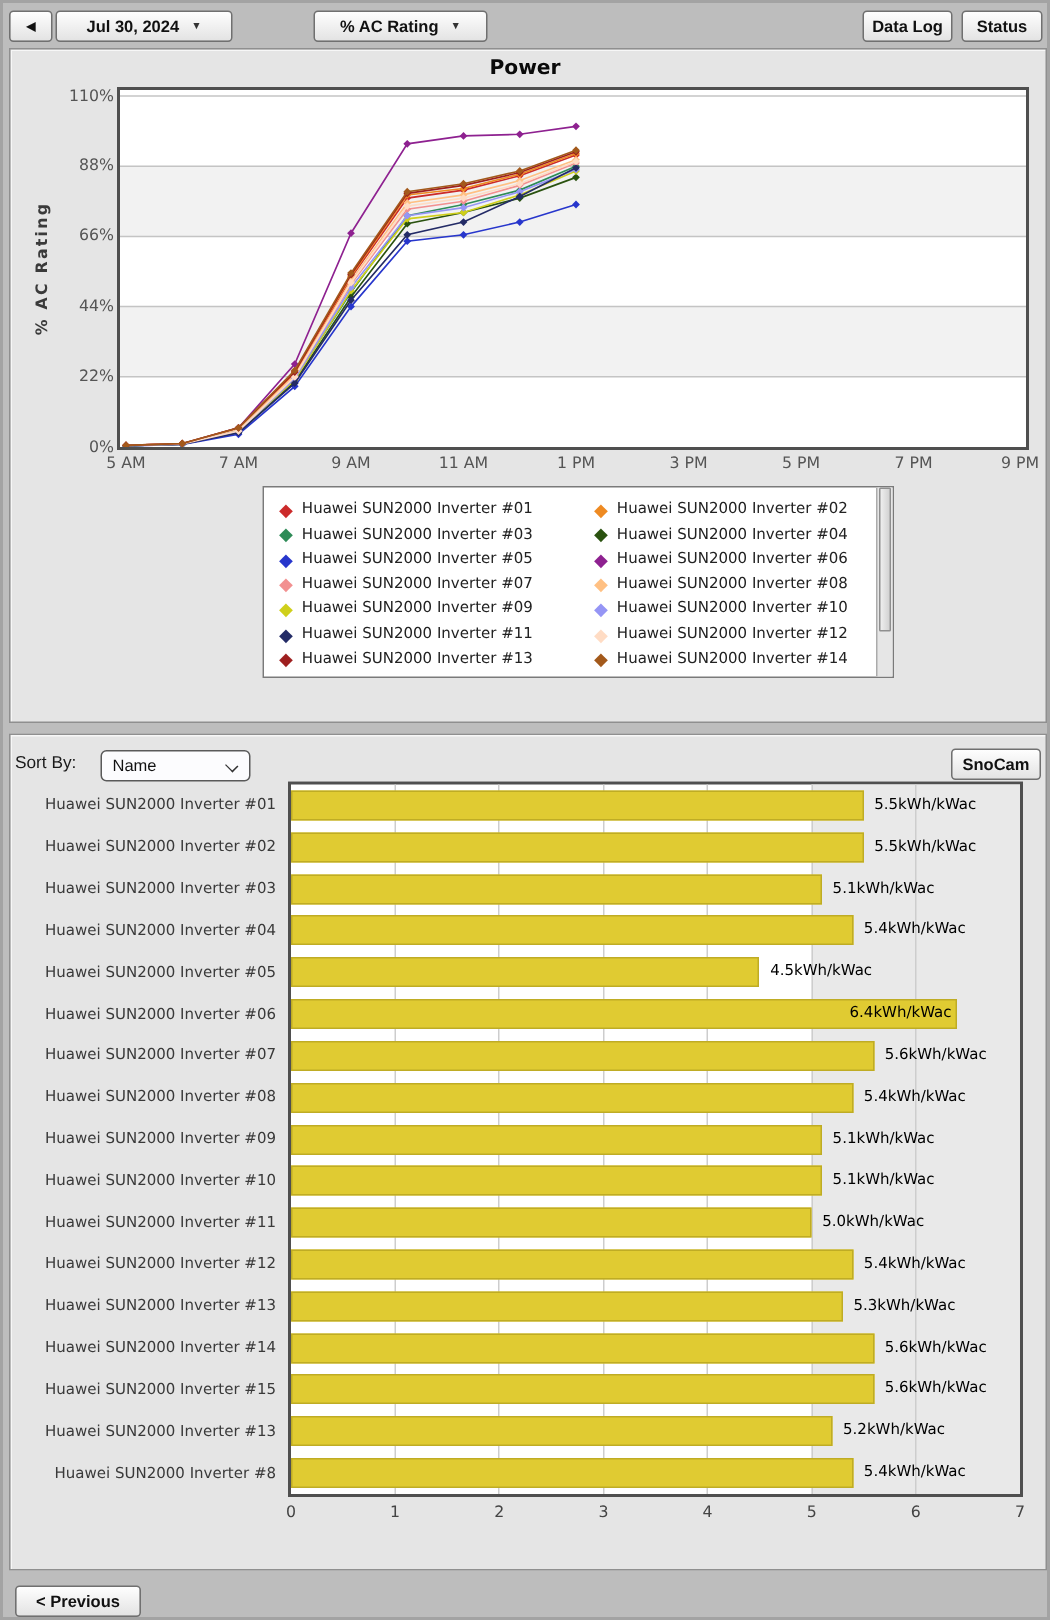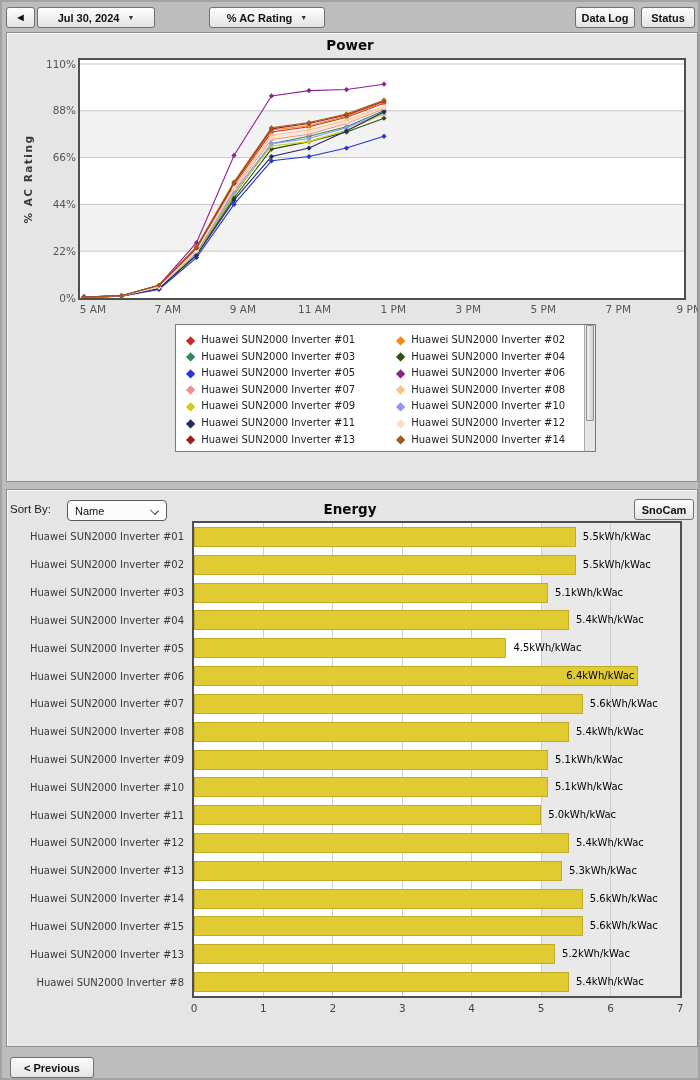--- a/index.html
+++ b/index.html
@@ -14,21 +14,21 @@
   
   .panel{position:absolute;left:4px;width:692px;background:#E5E5E5;border:1px solid #8F8F8F;
          box-sizing:border-box;box-shadow:inset 1px 1px 0 #F7F7F7;}
   .chart-title{position:absolute;left:0;width:100%;text-align:center;font-weight:bold;
                font-size:13.5px;color:#0a0a0a;}
   
   #power-plot{position:absolute;left:76px;top:56px;width:608px;height:242px;box-sizing:border-box;
               border:2px solid #4F4F4F;background:#fff;}
   #power-svg{display:block;width:604px;height:238px;}
   .ytick{position:absolute;left:4px;width:70px;text-align:right;font-size:10.5px;color:#555;}
-  .xtick{position:absolute;top:301px;text-align:right;font-size:10.5px;color:#555;}
+  .xtick{position:absolute;top:301px;text-align:center;font-size:10.5px;color:#555;}
   #power-ylabel{position:absolute;left:-48px;top:170px;width:150px;height:14px;text-align:center;
                 transform:rotate(-90deg);font-size:10.5px;font-weight:bold;letter-spacing:1.5px;color:#3A3A3A;}
   
   #power-legend{position:absolute;left:173px;top:322px;width:421px;height:128px;background:#fff;
                 border:1px solid #7A7A7A;box-sizing:border-box;}
   .leg-item{position:absolute;height:15px;display:flex;align-items:center;font-size:10px;color:#222;}
   .leg-marker{font-size:12px;margin-right:6px;line-height:10px;}
   #legend-scrollbar{position:absolute;right:0;top:0;width:11px;height:126px;background:#E6E6E6;
                     border-left:1px solid #ABABAB;box-sizing:border-box;}
   #legend-scroll-thumb{position:absolute;left:1px;top:0;width:8px;height:96px;background:linear-gradient(90deg,#EFEFEF,#D2D2D2);
@@ -307,21 +307,20 @@
         <span>Huawei SUN2000 Inverter #14</span>
       </div>
     </div>
 
   <div class="panel" style="top:487px;height:558px;"></div>
   <div id="sortby-label">Sort By:</div>
   <div id="sortby-select">
     <span>Name</span>
     <span id="sortby-chevron"></span>
   </div>
-  <div class="chart-title" style="top:499px;">Energy</div>
   <div class="tbtn" style="left:632px;top:497px;width:60px;">SnoCam</div>
   <div id="energy-labels">
       <div class="row-label" style="top: 521px; height: 27.8235px;">Huawei SUN2000 Inverter #01</div>
       <div class="row-label" style="top: 548.824px; height: 27.8235px;">Huawei SUN2000 Inverter #02</div>
       <div class="row-label" style="top: 576.647px; height: 27.8235px;">Huawei SUN2000 Inverter #03</div>
       <div class="row-label" style="top: 604.471px; height: 27.8235px;">Huawei SUN2000 Inverter #04</div>
       <div class="row-label" style="top: 632.294px; height: 27.8235px;">Huawei SUN2000 Inverter #05</div>
       <div class="row-label" style="top: 660.118px; height: 27.8235px;">Huawei SUN2000 Inverter #06</div>
       <div class="row-label" style="top: 687.941px; height: 27.8235px;">Huawei SUN2000 Inverter #07</div>
       <div class="row-label" style="top: 715.765px; height: 27.8235px;">Huawei SUN2000 Inverter #08</div>

